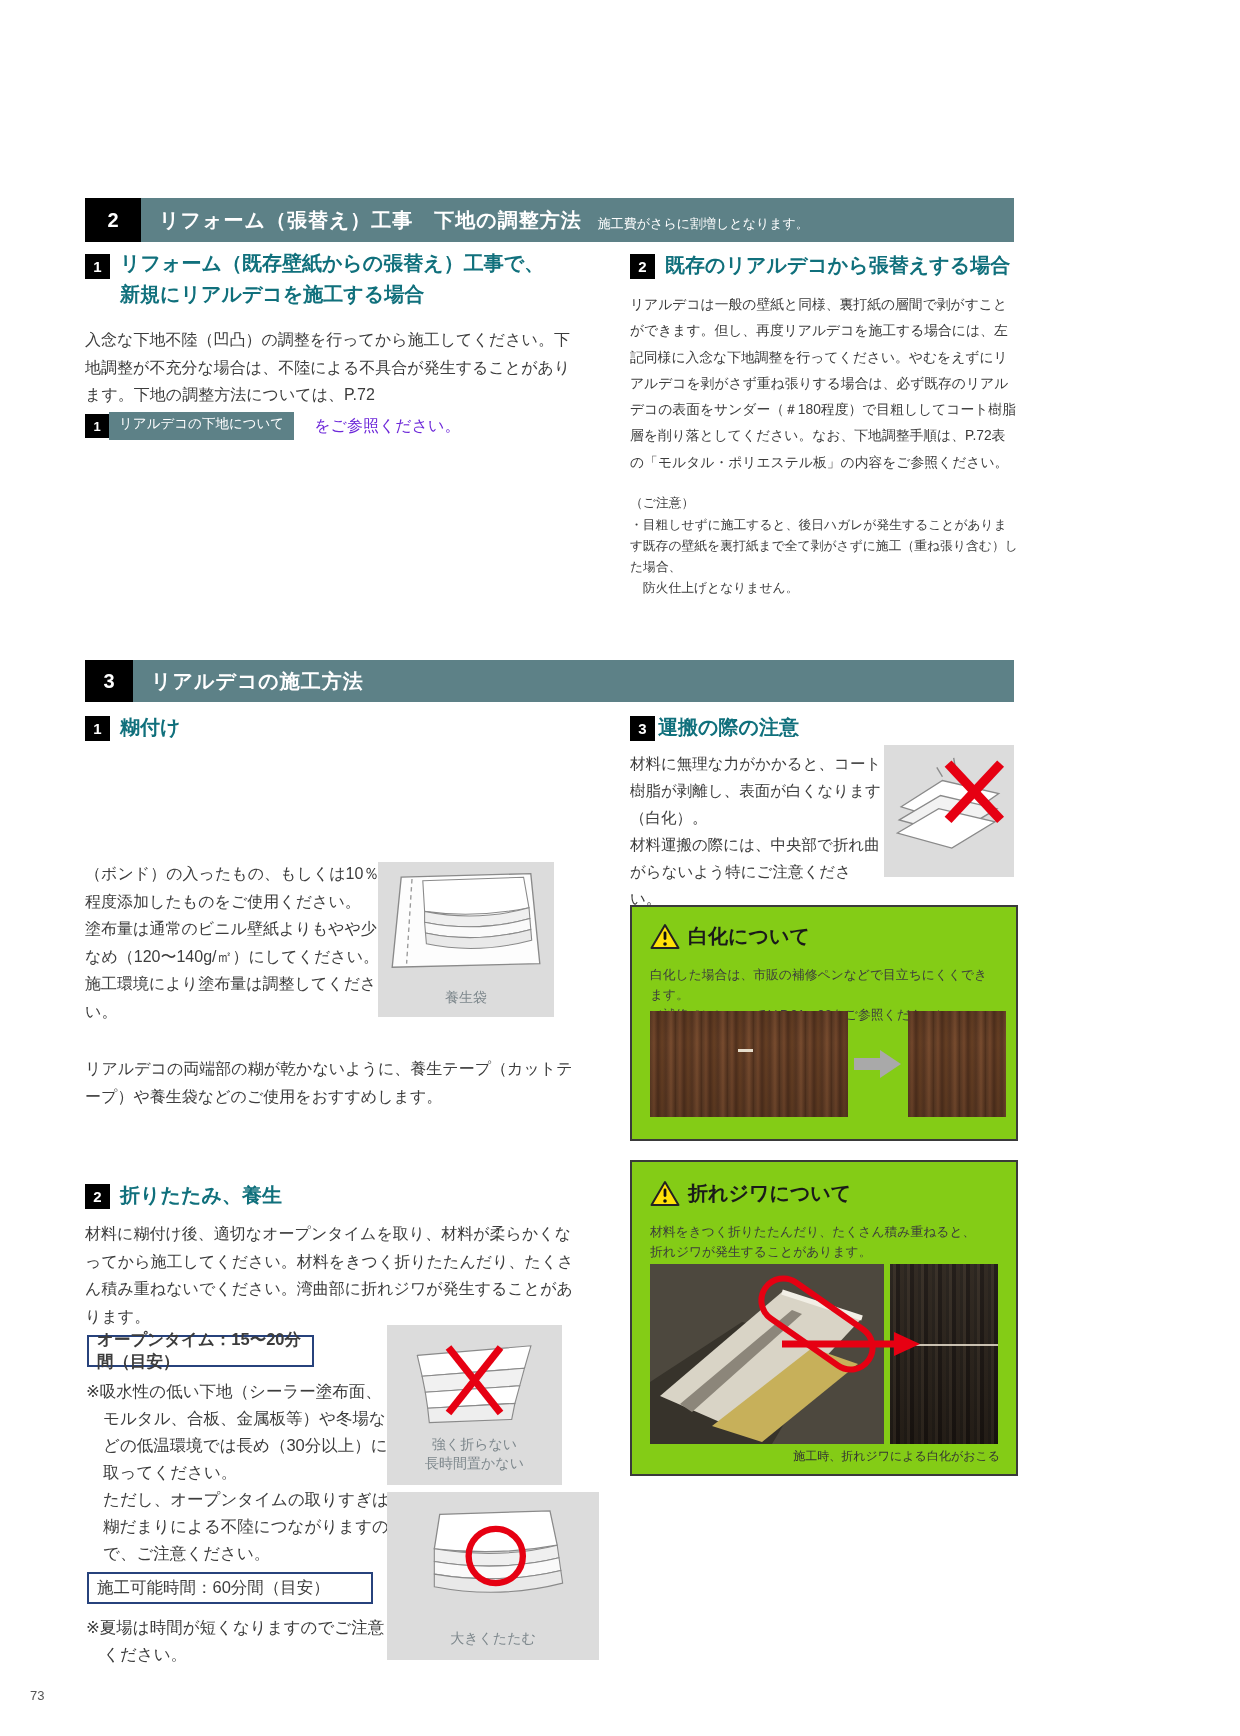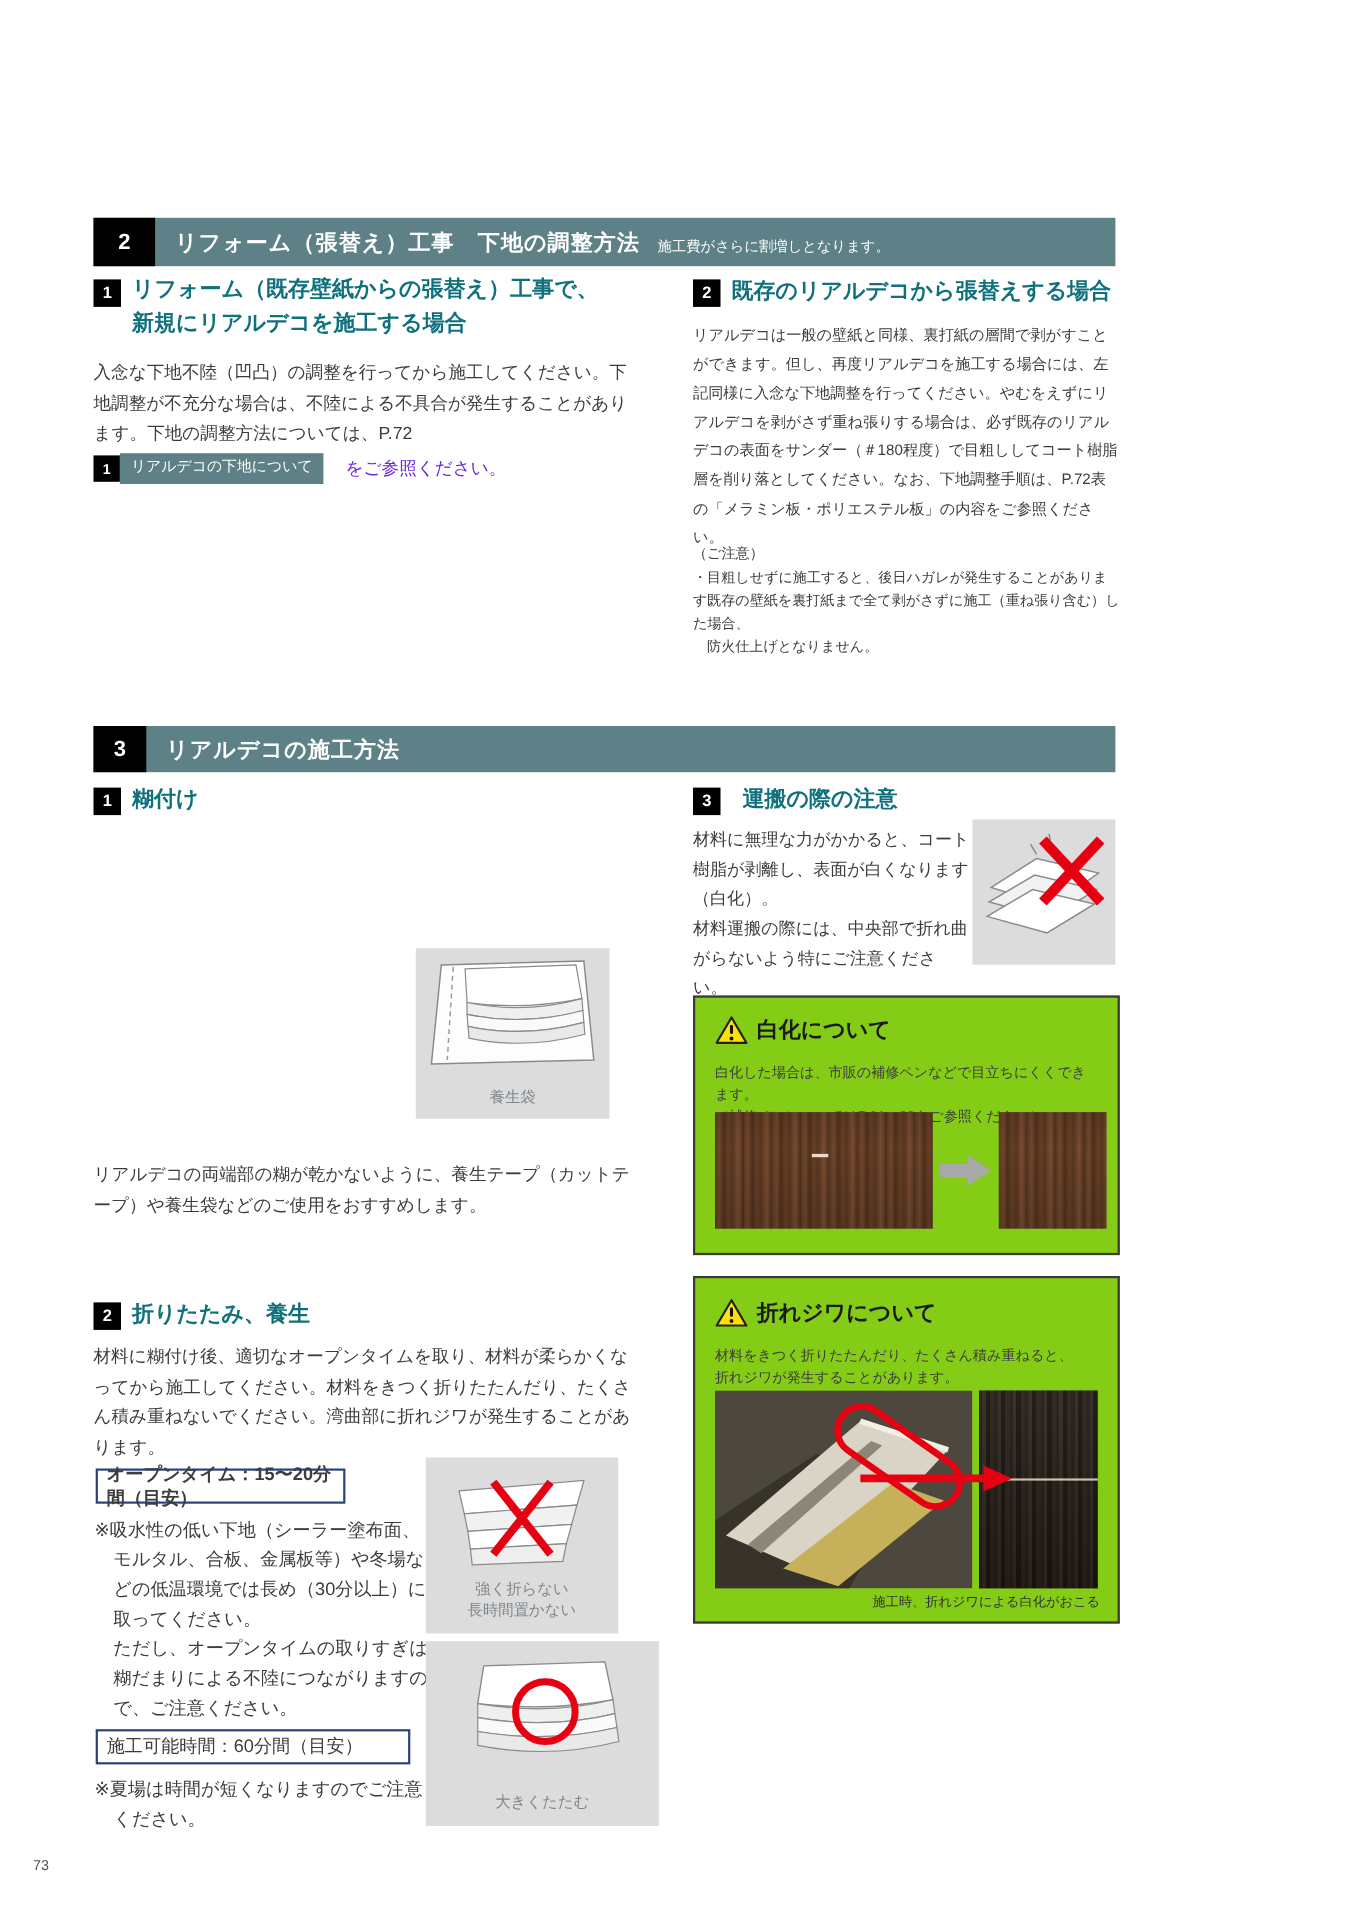--- a/index.html
+++ b/index.html
@@ -67,56 +67,58 @@
       <span>1</span>
     </div>
     <div class="taglabel">リアルデコの下地について</div>
     <span class="tagsuffix">をご参照ください。</span>
   </div>
 
   <div class="abs numbox subnum" style="left:630px;top:254px;">
     <span>2</span>
   </div>
   <div class="abs subtitle" style="left:665px;top:250px;width:360px;">既存のリアルデコから張替えする場合</div>
-  <div class="abs" style="left:630px;top:292px;width:388px;font-size:13.8px;line-height:26.3px;color:#3c3c3c;">リアルデコは一般の壁紙と同様、裏打紙の層間で剥がすことができます。但し、再度リアルデコを施工する場合には、左記同様に入念な下地調整を行ってください。やむをえずにリアルデコを剥がさず重ね張りする場合は、必ず既存のリアルデコの表面をサンダー（＃180程度）で目粗ししてコート樹脂層を削り落としてください。なお、下地調整手順は、P.72表の「メラミン板・ポリエステル板」の内容をご参照ください。</div>
+  <div class="abs" style="left:630px;top:292px;width:388px;font-size:13.8px;line-height:26.3px;color:#3c3c3c;">リアルデコは一般の壁紙と同様、裏打紙の層間で剥がすことができます。但し、再度リアルデコを施工する場合には、左記同様に入念な下地調整を行ってください。やむをえずにリアルデコを剥がさず重ね張りする場合は、必ず既存のリアルデコの表面をサンダー（＃180程度）で目粗ししてコート樹脂層を削り落としてください。なお、下地調整手順は、P.72表の「モルタル・ポリエステル板」の内容をご参照ください。</div>
   <div class="abs note13" style="left:630px;top:492px;">（ご注意）</div>
   <div class="abs note13" style="left:630px;top:514px;width:392px;">・目粗しせずに施工すると、後日ハガレが発生することがあります。</div>
   <div class="abs note13 pre" style="left:630px;top:535px;width:392px;">・既存の壁紙を裏打紙まで全て剥がさずに施工（重ね張り含む）した場合、
 　防火仕上げとなりません。</div>
 
   <div class="abs hbar" style="left:85px;top:660px;width:929px;height:42px;">
     <div class="numbox" style="width:48px;height:42px;font-size:20px;">
       <span>3</span>
     </div>
     <span class="bartitle">リアルデコの施工方法</span>
   </div>
 
   <div class="abs numbox subnum" style="left:85px;top:716px;">
     <span>1</span>
   </div>
   <div class="abs subtitle" style="left:120px;top:712px;">糊付け</div>
+  <div class="abs body16 pre" style="left:85px;top:860px;width:296px;">（ボンド）の入ったもの、もしくは10％程度添加したものをご使用ください。
+塗布量は通常のビニル壁紙よりもやや少なめ（120〜140g/㎡）にしてください。施工環境により塗布量は調整してください。</div>
 
   <div class="abs graybox" style="left:378px;top:862px;width:176px;height:155px;">
     <svg width="170" height="108" viewBox="0 0 184 120" style="margin-top:8px;">
       <polygon points="20,8 164,4 174,104 10,108" fill="#fdfdfd" stroke="#8a8a8a" stroke-width="1.5"></polygon>
       <line x1="32" y1="10" x2="26" y2="104" stroke="#9a9a9a" stroke-width="1.5" stroke-dasharray="5 4"></line>
       <path d="M44 12 L156 8 L162 42 Q102 54 46 46 Z" fill="#ffffff" stroke="#8a8a8a" stroke-width="1.2"></path>
       <path d="M46 46 Q104 58 162 42 L163 54 Q104 70 46 58 Z" fill="#efefef" stroke="#8a8a8a" stroke-width="1.2"></path>
       <path d="M46 58 Q104 70 163 54 L164 66 Q104 82 47 70 Z" fill="#fafafa" stroke="#8a8a8a" stroke-width="1.2"></path>
       <path d="M47 70 Q104 82 164 66 L165 78 Q104 94 48 82 Z" fill="#e9e9e9" stroke="#8a8a8a" stroke-width="1.2"></path>
     </svg>
     <div class="graycaption" style="bottom:10px;">養生袋</div>
   </div>
 
   <div class="abs body16" style="left:85px;top:1055px;width:494px;">リアルデコの両端部の糊が乾かないように、養生テープ（カットテープ）や養生袋などのご使用をおすすめします。</div>
 
   <div class="abs numbox subnum" style="left:630px;top:716px;">
     <span>3</span>
   </div>
-  <div class="abs subtitle" style="left:658px;top:712px;margin-left:17px;">運搬の際の注意</div>
+  <div class="abs subtitle" style="left:658px;top:712px;">運搬の際の注意</div>
   <div class="abs pre" style="left:630px;top:750px;width:252px;font-size:15.5px;line-height:27px;color:#3c3c3c;">材料に無理な力がかかると、コート樹脂が剥離し、表面が白くなります（白化）。
 材料運搬の際には、中央部で折れ曲がらないよう特にご注意ください。</div>
 
   <div class="abs graybox" style="left:884px;top:745px;width:130px;height:132px;">
     <svg width="122" height="120" viewBox="0 0 130 125" style="margin-top:6px;">
       <path d="M14 58 L58 30 L118 44 L72 76 Z" fill="#ffffff" stroke="#8a8a8a" stroke-width="1.4"></path>
       <path d="M12 72 L56 46 L116 60 L70 88 Z" fill="#f2f2f2" stroke="#8a8a8a" stroke-width="1.4"></path>
       <path d="M10 86 L54 60 L114 74 L68 102 Z" fill="#ffffff" stroke="#8a8a8a" stroke-width="1.4"></path>
       <line x1="52" y1="16" x2="58" y2="26" stroke="#8a8a8a" stroke-width="1.5"></line>
       <line x1="70" y1="6" x2="72" y2="18" stroke="#8a8a8a" stroke-width="1.5"></line>

